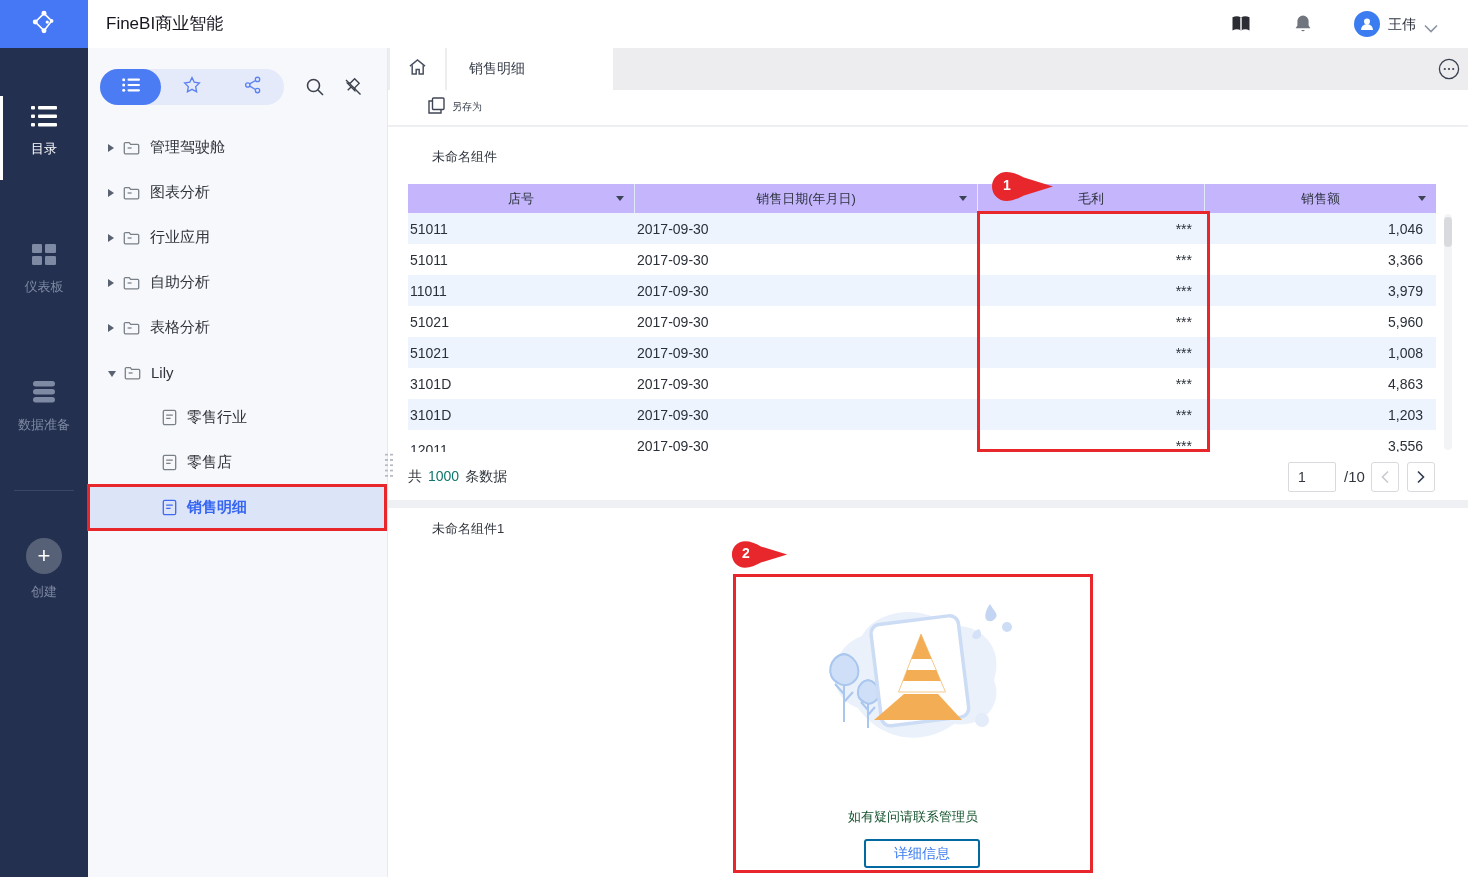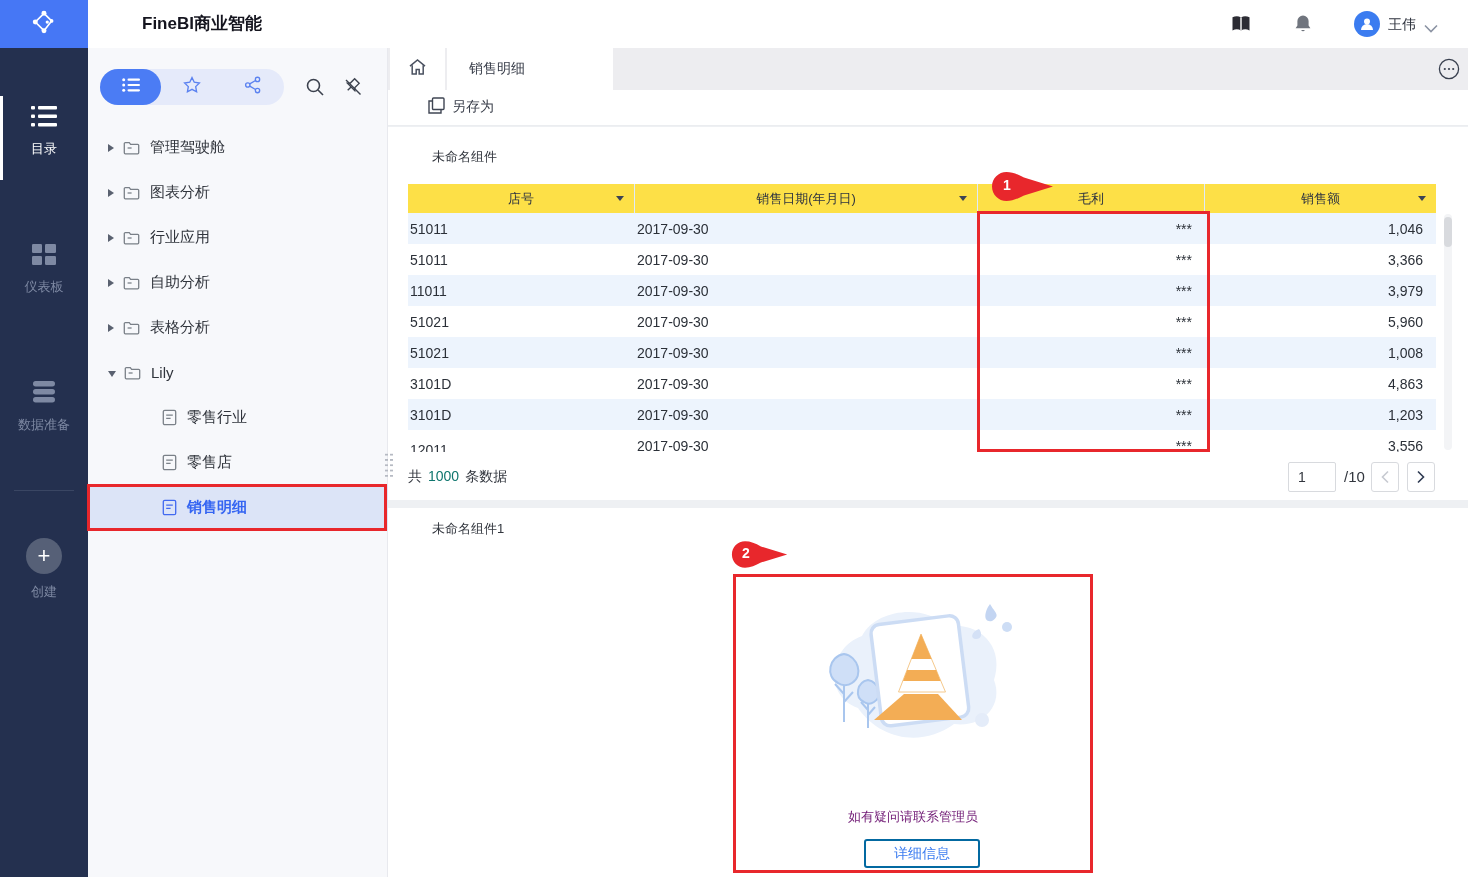--- a/index.html
+++ b/index.html
@@ -2,21 +2,21 @@
 <html><head>
 <meta charset="utf-8">
 <style>
   html,body{margin:0;padding:0;}
   body{font-family:"Liberation Sans","DejaVu Sans",sans-serif;background:#fff;}
   .app{position:relative;width:1468px;height:877px;background:#fff;overflow:hidden;}
 
   
   .top-header{position:absolute;left:0;top:0;width:1468px;height:48px;background:#fff;z-index:6;}
   .logo{position:absolute;left:0;top:0;width:88px;height:48px;background:#4677f5;display:flex;align-items:center;justify-content:center;}
-  .app-title{position:absolute;left:106px;top:0;height:48px;line-height:48px;font-size:17px;font-weight:bold;color:#15151f;margin-left:36px;}
+  .app-title{position:absolute;left:106px;top:0;height:48px;line-height:48px;font-size:17px;font-weight:normal;color:#15151f;}
   .hicon{position:absolute;top:13px;width:22px;height:22px;display:flex;align-items:center;justify-content:center;}
   .avatar{position:absolute;left:1354px;top:11px;width:26px;height:26px;border-radius:50%;background:#3b7cf0;display:flex;align-items:center;justify-content:center;}
   .user-name{position:absolute;left:1388px;top:0;height:48px;line-height:48px;font-size:14px;color:#2c313c;}
   .chev{position:absolute;left:1424px;top:19px;}
 
   
   .rail{position:absolute;left:0;top:48px;width:88px;height:829px;background:#24304f;z-index:5;}
   .rail-item{position:absolute;left:0;width:88px;text-align:center;color:#7e89a3;}
   .rail-item .rail-label{display:block;font-size:13px;margin-top:9px;}
   .rail-item.active{color:#fff;}
@@ -37,30 +37,30 @@
   .tri-r{width:0;height:0;border-top:4.5px solid transparent;border-bottom:4.5px solid transparent;border-left:6px solid #5a6170;margin-right:9px;}
   .tri-d{width:0;height:0;border-left:4.5px solid transparent;border-right:4.5px solid transparent;border-top:6px solid #5a6170;margin-right:8px;margin-top:2px;}
   .ticon{display:inline-flex;margin-right:10px;align-items:center;}
 
   
   .tabstrip{position:absolute;left:388px;top:48px;width:1080px;height:42px;background:#ededf0;z-index:3;}
   .tab-home{position:absolute;left:2px;top:0;width:55px;height:42px;background:#fff;display:flex;align-items:center;justify-content:center;}
   .tab-active{position:absolute;left:59px;top:0;width:166px;height:42px;background:#fff;display:flex;align-items:center;font-size:14px;color:#383d49;padding-left:22px;box-sizing:border-box;}
   .more-btn{position:absolute;left:1050px;top:10px;width:22px;height:22px;}
   .toolbar{position:absolute;left:388px;top:90px;width:1080px;height:36px;background:#fff;border-bottom:1px solid #ebedf0;box-sizing:border-box;z-index:3;}
-  .saveas{position:absolute;left:40px;top:7px;display:flex;align-items:center;font-size:14px;color:#383d49;}
+  .saveas{position:absolute;left:40px;top:7px;display:flex;align-items:center;font-size:10px;color:#383d49;}
   .saveas .lbl{margin-left:7px;}
   .workspace{position:absolute;left:388px;top:126px;width:1080px;height:751px;background:#eef0f3;}
   .panel1{position:absolute;left:388px;top:127px;width:1080px;height:373px;background:#fff;}
   .panel2{position:absolute;left:388px;top:508px;width:1080px;height:369px;background:#fff;}
   .comp-title{position:absolute;font-size:13px;color:#32363e;margin-left:24px;}
 
   
   .table{position:absolute;left:408px;top:184px;width:1028px;height:268px;overflow:hidden;z-index:4;}
-  .thead{display:flex;height:29px;background:#fde047;}
+  .thead{display:flex;height:29px;background:#c4b5fd;}
   .th{position:relative;display:flex;align-items:center;justify-content:center;font-size:13px;color:#2f3440;border-right:1px solid #dfeafa;box-sizing:border-box;}
   .th:last-child{border-right:none;}
   .tharrow{position:absolute;right:10px;top:12px;width:0;height:0;border:4px solid transparent;border-top:5px solid #3c4354;}
   .trow{display:flex;height:31px;background:#fff;}
   .trow.odd{background:#edf4fd;}
   .td{box-sizing:border-box;font-size:14px;color:#2b3038;display:flex;align-items:center;}
   .td.al{justify-content:flex-start;padding-left:2px;}
   .td.ar{justify-content:flex-end;padding-right:13px;}
   .vscroll-track{position:absolute;left:1444px;top:214px;width:8px;height:236px;background:#f3f4f6;border-radius:4px;z-index:4;}
   .vscroll-thumb{position:absolute;left:1444px;top:217px;width:8px;height:30px;background:#d8dade;border-radius:4px;z-index:5;}
@@ -69,21 +69,21 @@
 
   
   .pg-total{position:absolute;left:408px;top:468px;font-size:14px;color:#32363e;z-index:4;}
   .pg-total .count{color:#0f766e;margin:0 6px;}
   .pg-input{position:absolute;left:1288px;top:462px;width:48px;height:30px;border:1px solid #d8dade;border-radius:2px;box-sizing:border-box;font-size:14px;color:#32363e;padding-left:9px;background:#fff;z-index:4;font-family:inherit;}
   .pg-sep{position:absolute;left:1344px;top:468px;font-size:15px;color:#32363e;z-index:4;}
   .pg-btn{position:absolute;top:462px;width:28px;height:30px;border:1px solid #d8dade;border-radius:3px;background:#fff;box-sizing:border-box;display:flex;align-items:center;justify-content:center;z-index:4;}
 
   
   .noperm-msg{position:absolute;left:713px;top:776px;width:400px;text-align:center;font-size:17px;color:#32363e;z-index:4;}
-  .noperm-hint{position:absolute;left:713px;top:808px;width:400px;text-align:center;font-size:13px;color:#701a75;z-index:4;}
+  .noperm-hint{position:absolute;left:713px;top:808px;width:400px;text-align:center;font-size:13px;color:#14532d;z-index:4;}
   .detail-btn{position:absolute;left:864px;top:839px;width:116px;height:29px;border:2px solid #0369a1;border-radius:3px;background:#fff;color:#3b7cf0;font-size:14px;display:flex;align-items:center;justify-content:center;box-sizing:border-box;z-index:4;font-family:inherit;}
   .illus{position:absolute;left:806px;top:596px;z-index:4;}
 
   
   .ann-rect{position:absolute;border:3px solid #e8272c;box-sizing:border-box;z-index:50;}
   .ann-marker{position:absolute;z-index:51;}
   .ann-marker .num{position:absolute;left:10px;top:6px;width:14px;text-align:center;color:#fff;font-size:14px;font-weight:bold;}
 </style>
 </head>
 <body>

